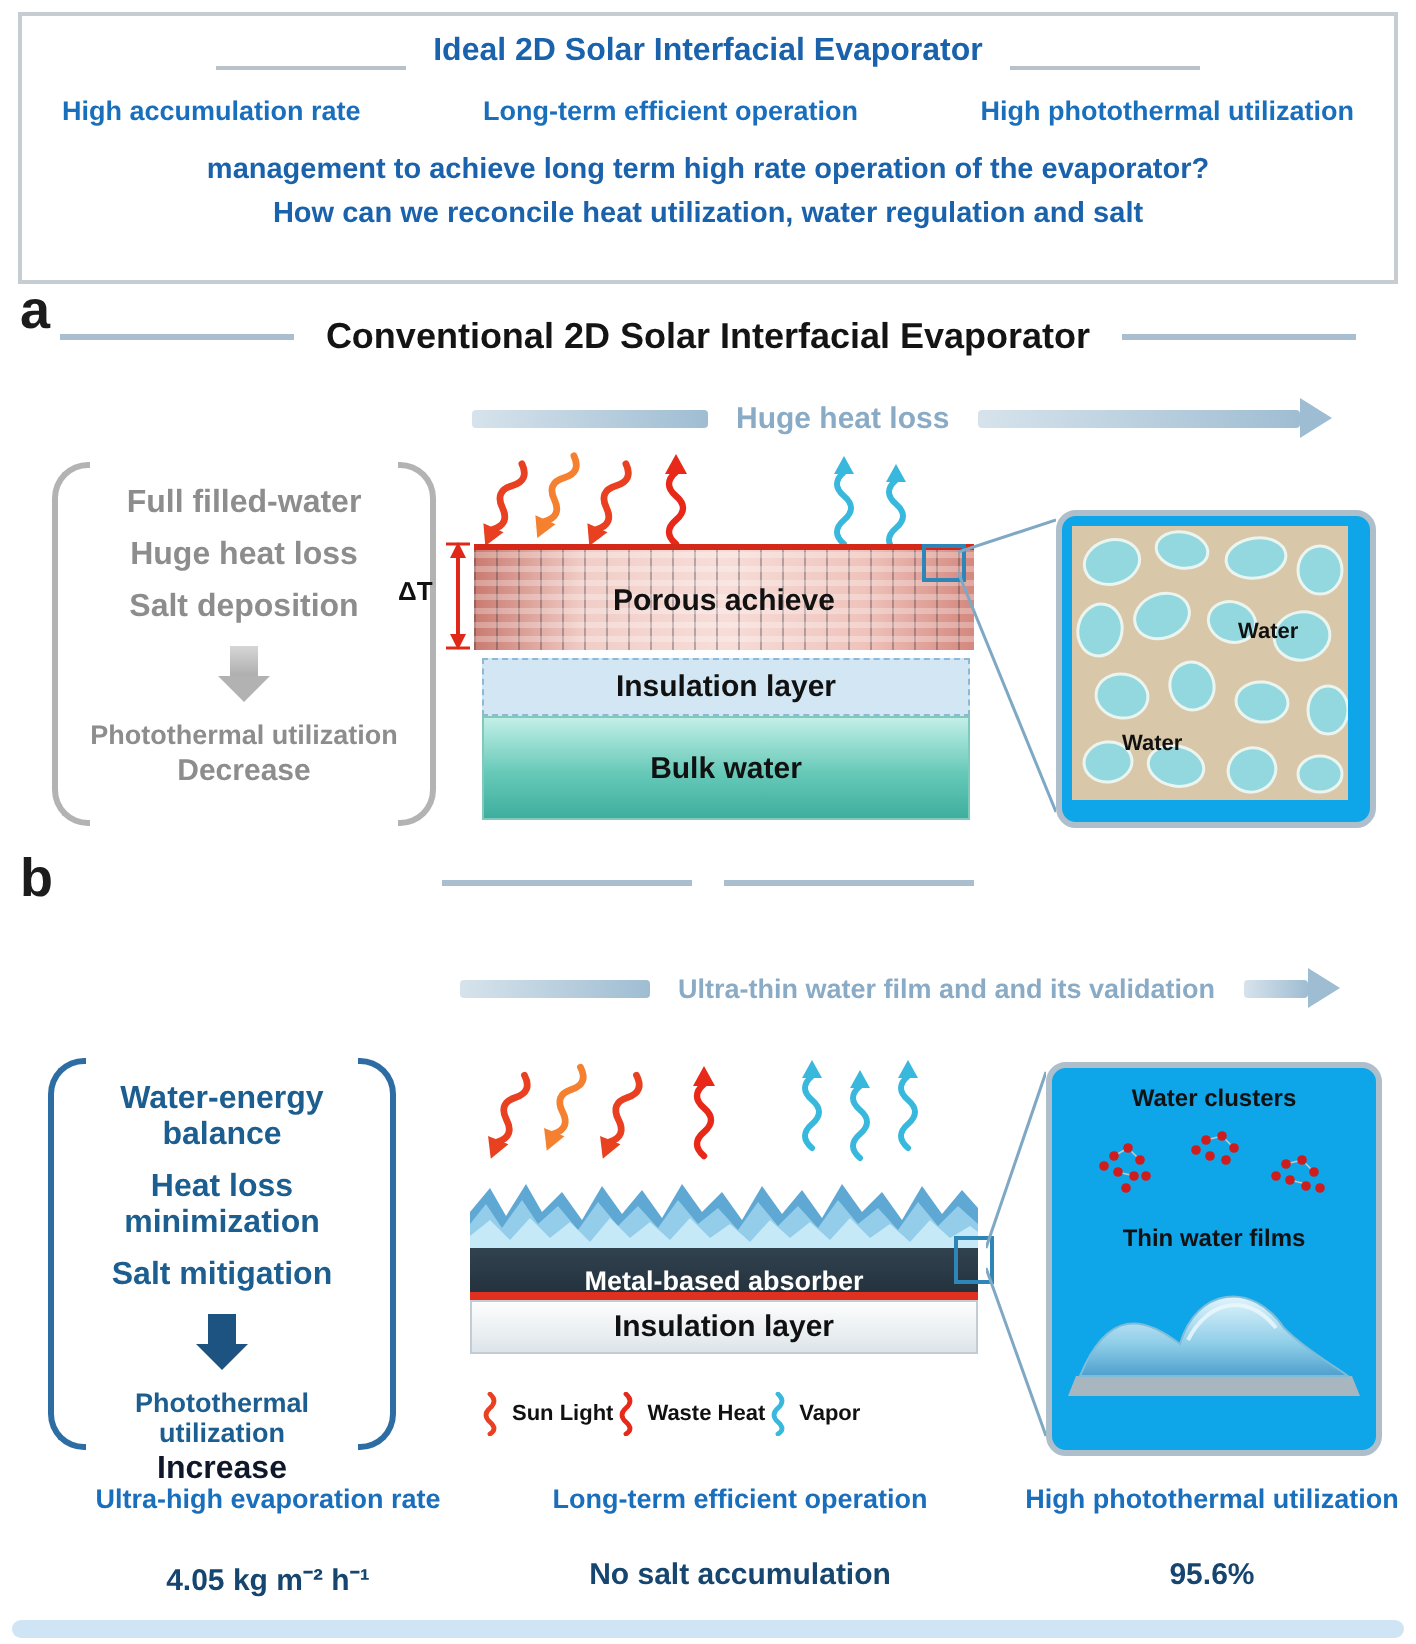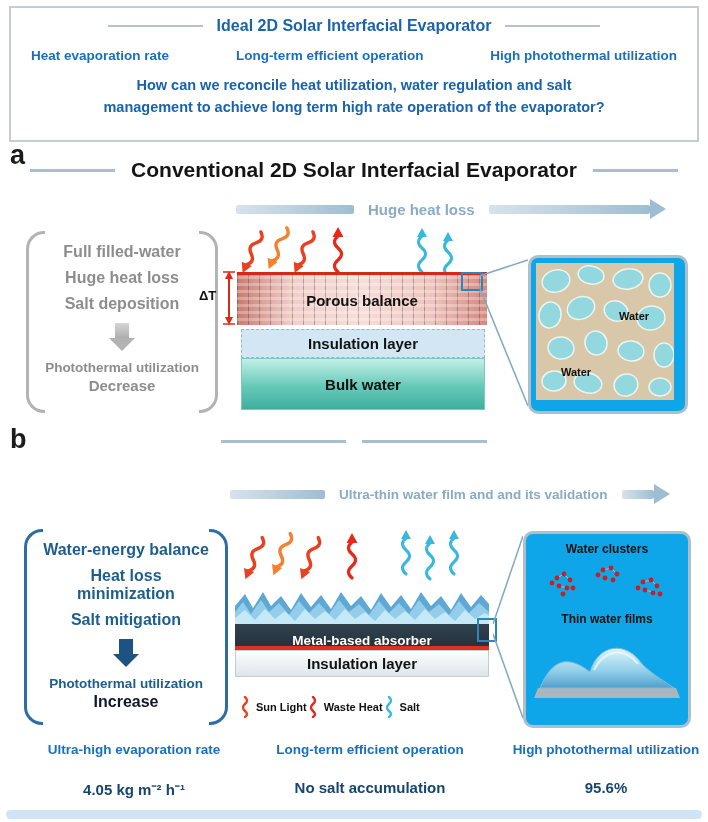--- a/index.html
+++ b/index.html
@@ -4,33 +4,33 @@
 <style>
   html,body { margin:0; padding:0; background:#ffffff; }
   .page {
     position:relative; width:708px; height:822px; background:#ffffff;
     font-family:"Liberation Sans", sans-serif; overflow:hidden;
   }
   .abs { position:absolute; }
 
   
   .top-box { left:9px; top:6px; width:686px; height:132px; border:2px solid #c6cdd2; background:#fff; }
-  .top-title-row { display:flex; align-items:center; justify-content:center; gap:14px; margin-top:9px; }
+  .top-title-row { display:flex; align-items:flex-end; justify-content:center; gap:14px; margin-top:9px; }
   .hline-sm { width:95px; height:2px; background:#b9c2c9; }
   .top-title { color:#1a63ac; font-size:16px; font-weight:bold; }
   .features { display:flex; justify-content:space-between; padding:0 20px; margin-top:13px;
               color:#1a6fbd; font-weight:bold; font-size:13.5px; }
   .question { margin:12px auto 0; text-align:center; color:#1a63ac; font-weight:bold;
               font-size:14.5px; line-height:1.5; }
 
   
   .panel-label { font-size:27px; font-weight:600; color:#1c1c1c; }
   .panel-title-row { left:30px; width:648px; display:flex; align-items:center; justify-content:center; gap:16px; }
   .hline-md { width:125px; height:3px; background:#a9bfd0; }
-  .panel-title-a { color:#141414; font-size:21px; font-weight:bold; white-space:nowrap; }
+  .panel-title-a { color:#141414; font-size:18px; font-weight:bold; white-space:nowrap; }
   .panel-title-b { color:#1a63ac; font-size:15px; font-weight:bold; white-space:nowrap; }
 
   
   .flow-arrow { display:flex; align-items:center; }
   .flow-bar { height:9px; background:linear-gradient(90deg,#d7e3ec,#9fbdd2); border-radius:2px; }
   .flow-label { margin:0 14px; font-weight:bold; color:#8aabc6; white-space:nowrap; }
   .flow-head { width:0; height:0; border-top:10px solid transparent; border-bottom:10px solid transparent;
                border-left:16px solid #9fbdd2; }
 
   
@@ -105,27 +105,27 @@
 
 <div class="page">
 
   <div class="abs top-box">
     <div class="top-title-row">
       <span class="hline-sm"></span>
       <span class="top-title">Ideal 2D Solar Interfacial Evaporator</span>
       <span class="hline-sm"></span>
     </div>
     <div class="features">
-      <span>Heat evaporation rate</span>
+      <span>High accumulation rate</span>
       <span>Long-term efficient operation</span>
       <span>High photothermal utilization</span>
     </div>
     <div class="question">
+      <div>management to achieve long term high rate operation of the evaporator?</div>
       <div>How can we reconcile heat utilization, water regulation and salt</div>
-      <div>management to achieve long term high rate operation of the evaporator?</div>
     </div>
   </div>
 
   <div class="abs panel-label" style="left:10px; top:140px;">a</div>
   <div class="abs panel-title-row" style="top:158px;">
     <span class="hline-md"></span>
     <span class="panel-title-a">Conventional 2D Solar Interfacial Evaporator</span>
     <span class="hline-md"></span>
   </div>
 
@@ -184,21 +184,21 @@
     <div class="abs dt-label" style="left:-26px; top:64px;">ΔT</div>
     <svg class="abs" style="left:-2px; top:46px;" width="12" height="56" viewBox="0 0 12 56">
       <line x1="6" y1="6" x2="6" y2="50" stroke="#e02818" stroke-width="2"></line>
       <path d="M2 9 L10 9 L6 1 Z" fill="#e02818"></path>
       <path d="M2 47 L10 47 L6 55 Z" fill="#e02818"></path>
       <line x1="0" y1="2" x2="12" y2="2" stroke="#e02818" stroke-width="1.5"></line>
       <line x1="0" y1="54" x2="12" y2="54" stroke="#e02818" stroke-width="1.5"></line>
     </svg>
 
     <div class="abs absorber-a">
-      <span class="layer-label">Porous balance</span>
+      <span class="layer-label">Porous achieve</span>
     </div>
     <div class="abs callout-box" style="left:236px; top:48px; width:18px; height:15px;"></div>
     <div class="abs insulation-a">
       <span class="layer-label">Insulation layer</span>
     </div>
     <div class="abs bulkwater-a">
       <span class="layer-label">Bulk water</span>
     </div>
   </div>
 
@@ -239,21 +239,21 @@
     <span class="hline-md"></span>
   </div>
 
   <div class="abs flow-arrow" style="left:230px; top:484px; width:440px;">
     <span class="flow-bar" style="width:95px;"></span>
     <span class="flow-label" style="font-size:13.5px;">Ultra-thin water film and and its validation</span>
     <span class="flow-bar" style="flex:1; min-width:10px;"></span>
     <span class="flow-head"></span>
   </div>
 
-  <div class="abs" style="left:24px; top:529px; width:204px; height:196px;">
+  <div class="abs" style="left:24px; top:529px; width:174px; height:196px;">
     <div class="bracket bl blue"></div>
     <div class="bracket br blue"></div>
     <div class="box-content">
       <div class="issue-line blue-text">Water-energy balance</div>
       <div class="issue-line blue-text">Heat loss minimization</div>
       <div class="issue-line blue-text">Salt mitigation</div>
       <div class="block-arrow navy">
         <div class="shaft"></div>
           <div class="head"></div>
       </div>
@@ -317,21 +317,21 @@
       <div class="legend-item">
         <svg width="12" height="22" viewBox="0 0 12 22">
           <path d="M6 1 Q10 4.5 6 8 Q2 11.5 6 15 Q10 18.5 6 21" fill="none" stroke="#e82818" stroke-width="2.4" stroke-linecap="round"></path>
         </svg>
         <span>Waste Heat</span>
       </div>
       <div class="legend-item">
         <svg width="12" height="22" viewBox="0 0 12 22">
           <path d="M6 1 Q10 4.5 6 8 Q2 11.5 6 15 Q10 18.5 6 21" fill="none" stroke="#38b8dc" stroke-width="2.4" stroke-linecap="round"></path>
         </svg>
-        <span>Salt</span>
+        <span>Vapor</span>
       </div>
     </div>
   </div>
 
   <svg class="abs" style="left:493px; top:532px;" width="30" height="190" viewBox="0 0 30 190">
     <line x1="0" y1="92" x2="30" y2="4" stroke="#7fa8c4" stroke-width="1.5"></line>
     <line x1="0" y1="102" x2="30" y2="186" stroke="#7fa8c4" stroke-width="1.5"></line>
   </svg>
 
   <div class="abs inset" style="left:523px; top:531px; width:162px; height:191px;">

